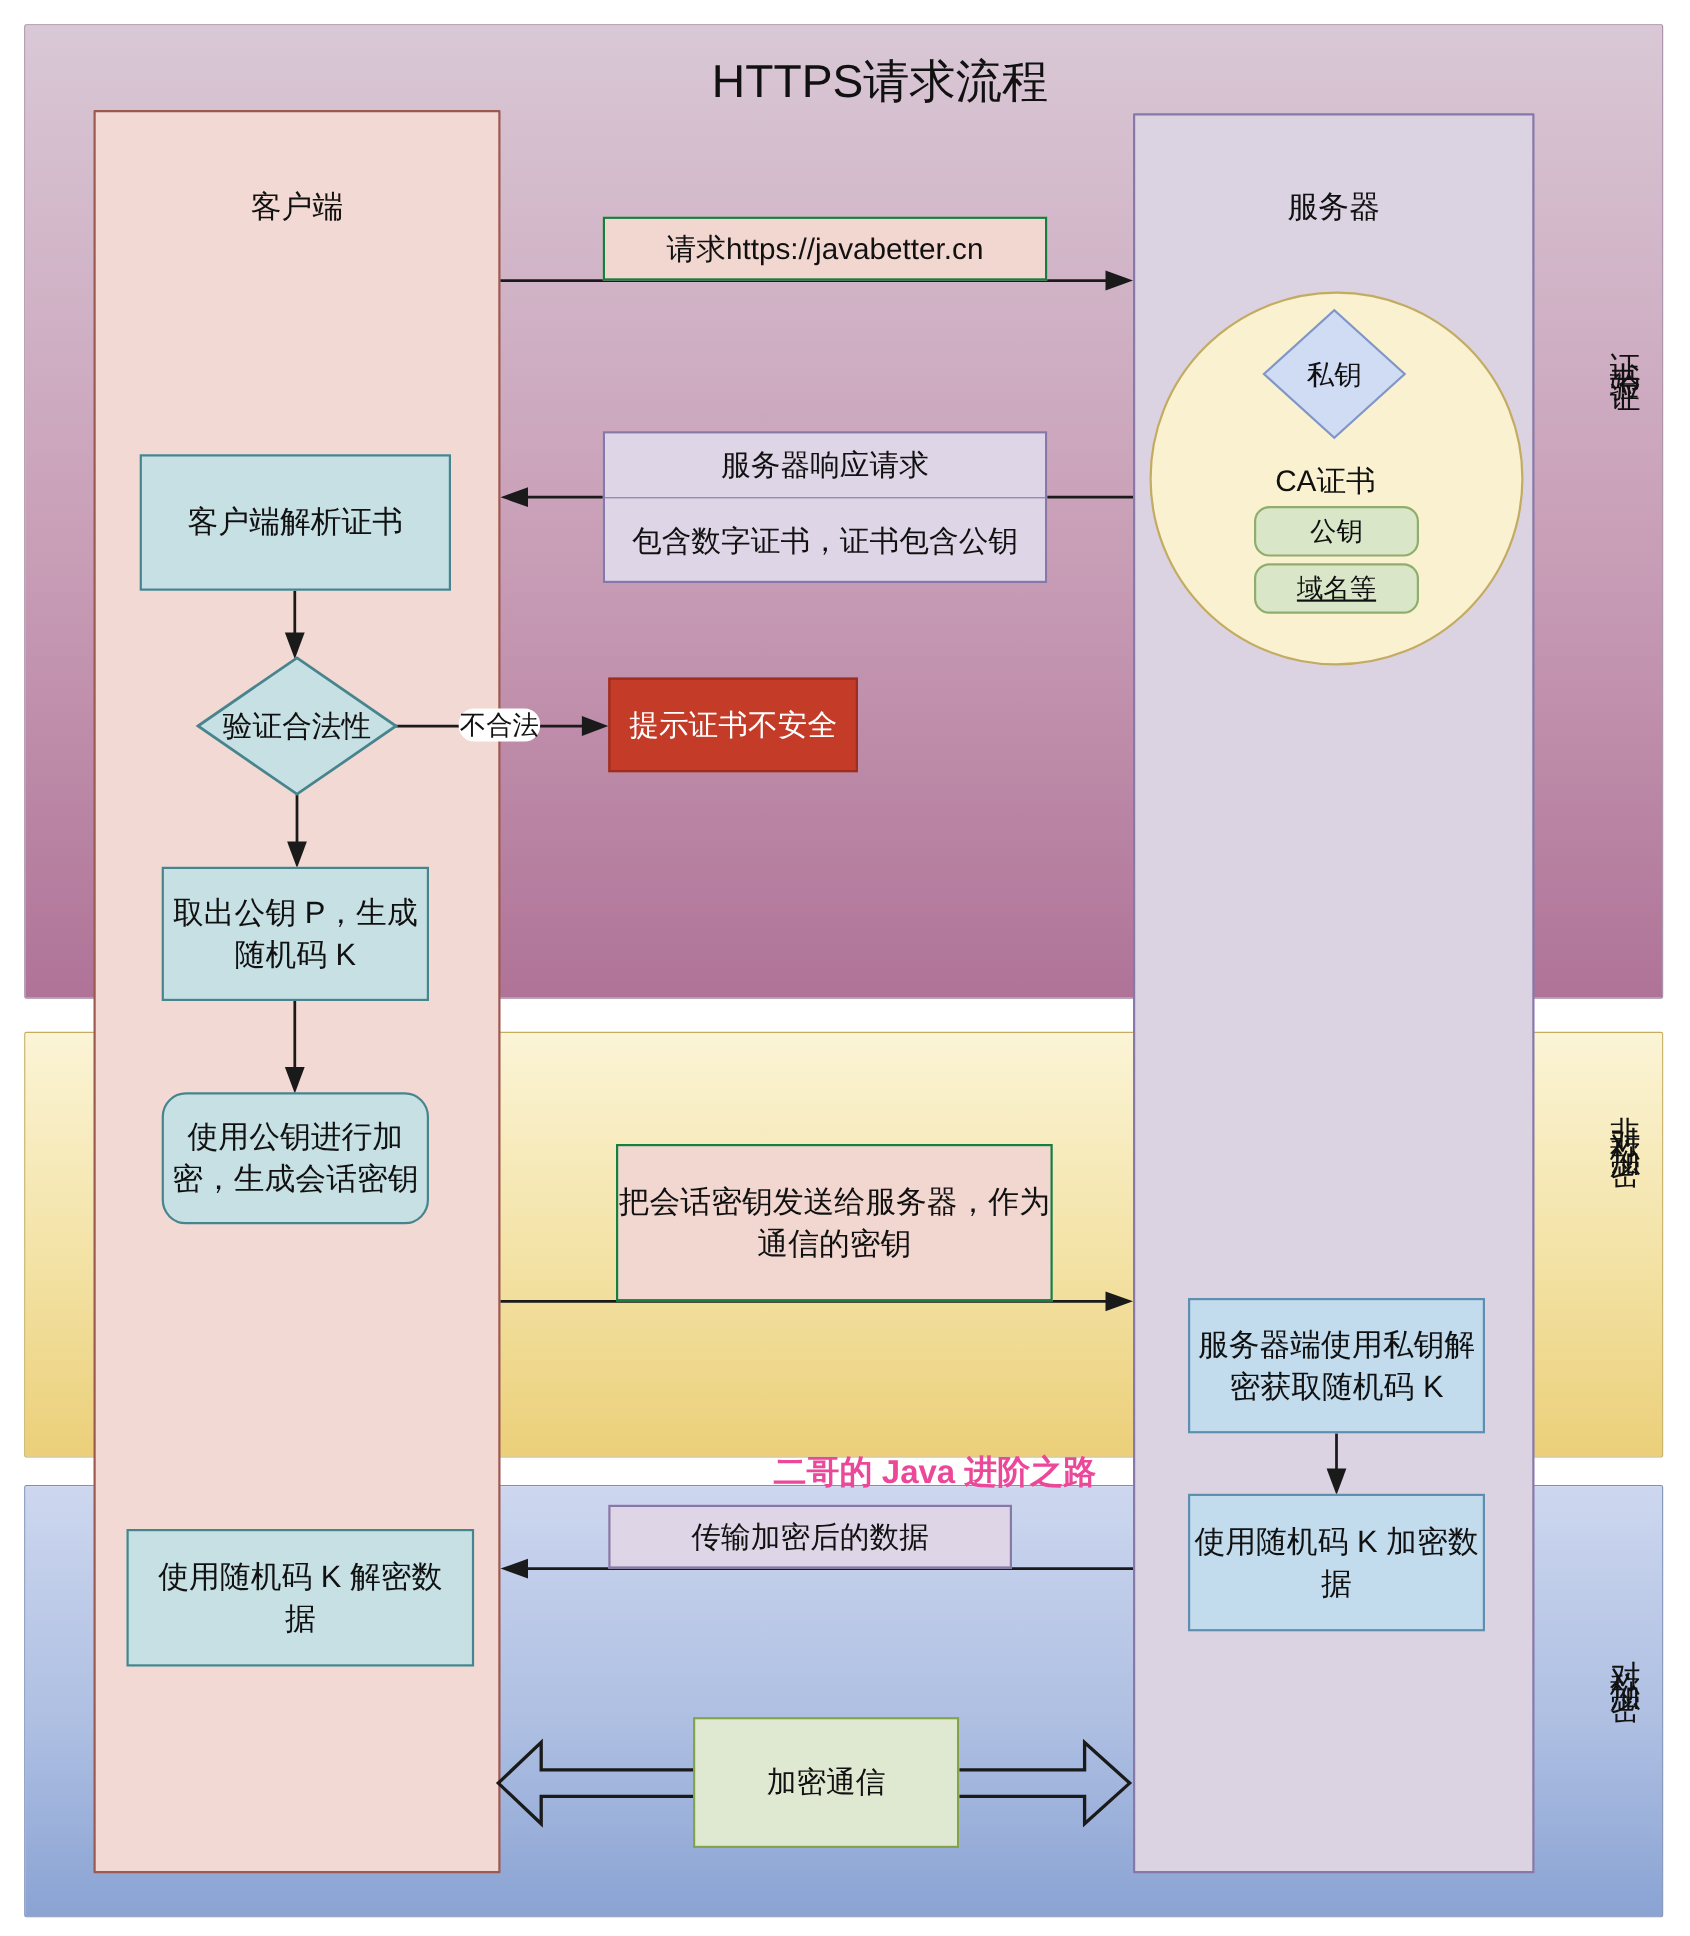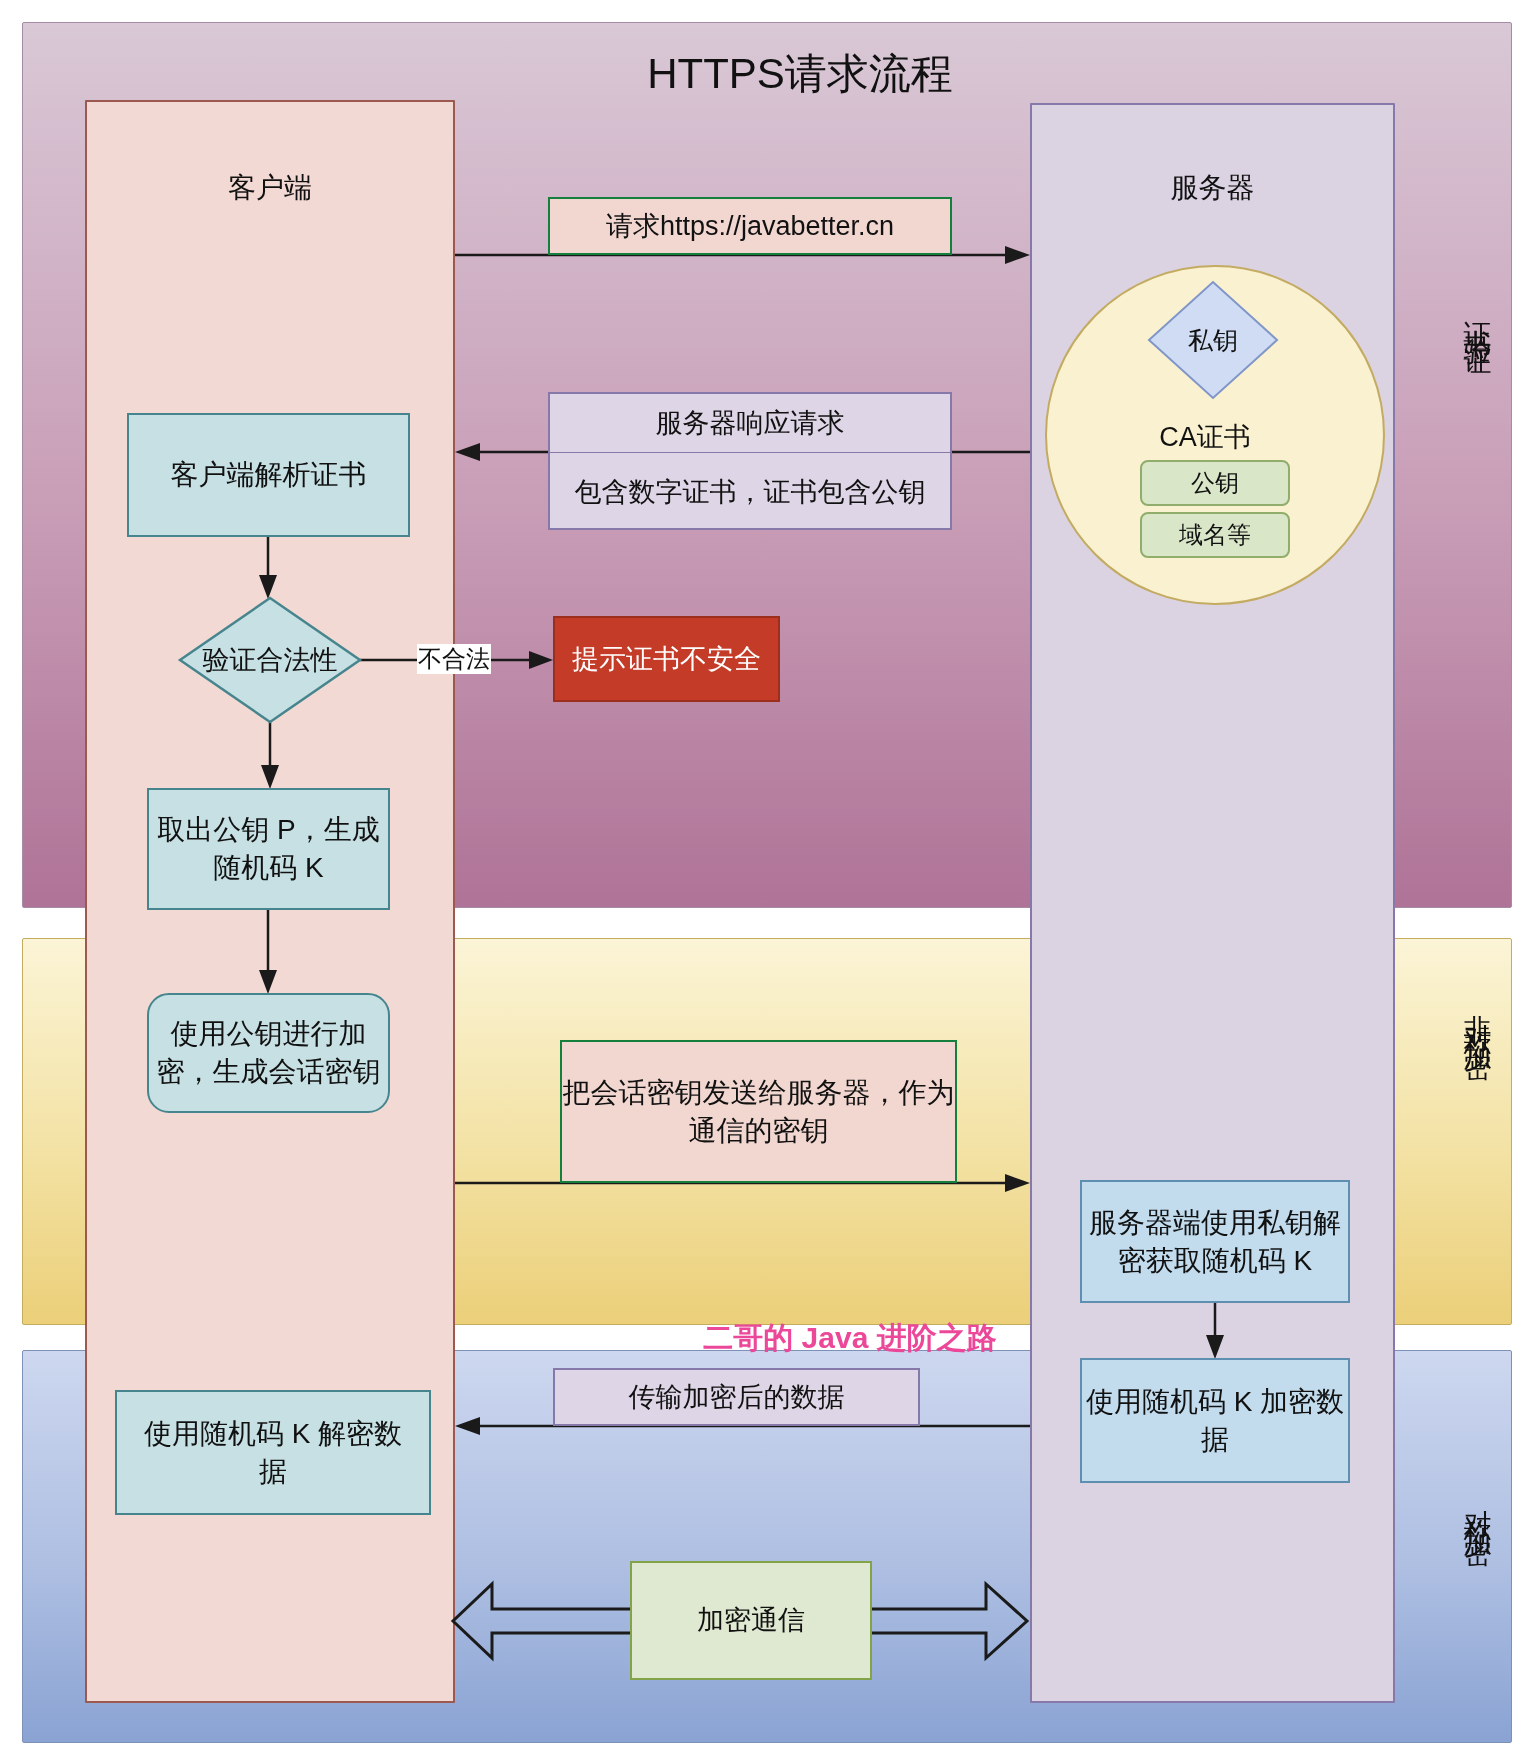--- a/index.html
+++ b/index.html
@@ -23,21 +23,21 @@
   .lavbox{background:#ded5e6;border:2px solid #8678a8;}
   .bluebox{background:#c2dcee;border:2px solid #5f8fb0;}
   .redbox{background:#c43b28;border:2px solid #9c2e1e;color:#ffffff;}
   .greenbox{background:#dfe8d0;border:2px solid #82a347;}
   .pill{background:#d9e7c8;border:2px solid #90ad6c;border-radius:8px;}
   .circle{border-radius:50%;background:#f9f1d0;border:2px solid #c3ab61;}
   .vlabel{writing-mode:vertical-rl;text-orientation:upright;letter-spacing:9px;font-size:28px;color:#111;}
   .f27{font-size:27px;line-height:37px;}
   .f28{font-size:28px;line-height:38px;}
   .f25{font-size:25px;}
-  .f24{font-size:24px;}
+  .f24{font-size:24px;border-radius:14px;}
   .title-main{font-size:42px;}
   .watermark{font-size:30px;font-weight:600;color:#ec4899;}
   .whitechip{background:#ffffff;}
   svg.overlay{position:absolute;left:0;top:0;pointer-events:none;}
 </style>
 </head>
 <body>
 
 <div class="canvas">
 
@@ -89,21 +89,21 @@
 
     <polygon points="1149,340 1213,282 1277,340 1213,398" fill="#cfdcf4" stroke="#8096c8" stroke-width="2"></polygon>
 
     <path d="M630,1609 L492,1609 L492,1584 L453,1621 L492,1658 L492,1633 L630,1633" fill="none" stroke="#1a1a1a" stroke-width="3"></path>
     <path d="M872,1609 L986,1609 L986,1584 L1027,1621 L986,1658 L986,1633 L872,1633" fill="none" stroke="#1a1a1a" stroke-width="3"></path>
   </svg>
 
   <div class="abs txt f25" style="left:1163px;top:322px;width:100px;height:36px;">私钥</div>
   <div class="abs txt f27" style="left:1130px;top:420px;width:150px;height:34px;">CA证书</div>
   <div class="abs box pill f24" style="left:1140px;top:460px;width:150px;height:46px;">公钥</div>
-  <div class="abs box pill f24" style="left:1140px;top:512px;width:150px;height:46px;">域名等</div>
+  <div class="abs box pill f24" style="left:1140px;top:512px;width:150px;height:46px;text-decoration:underline;">域名等</div>
 
   <div class="abs box pinkbox f27" style="left:548px;top:197px;width:404px;height:58px;">请求https://javabetter.cn</div>
 
   <div class="abs lavbox" style="left:548px;top:392px;width:404px;height:138px;">
     <div class="txt f27" style="height:58px;border-bottom:1.5px solid #8678a8;">服务器响应请求</div>
     <div class="txt f27" style="height:78px;">包含数字证书，证书包含公钥</div>
   </div>
 
   <div class="abs box teal f28" style="left:127px;top:413px;width:283px;height:124px;">客户端解析证书</div>
 

